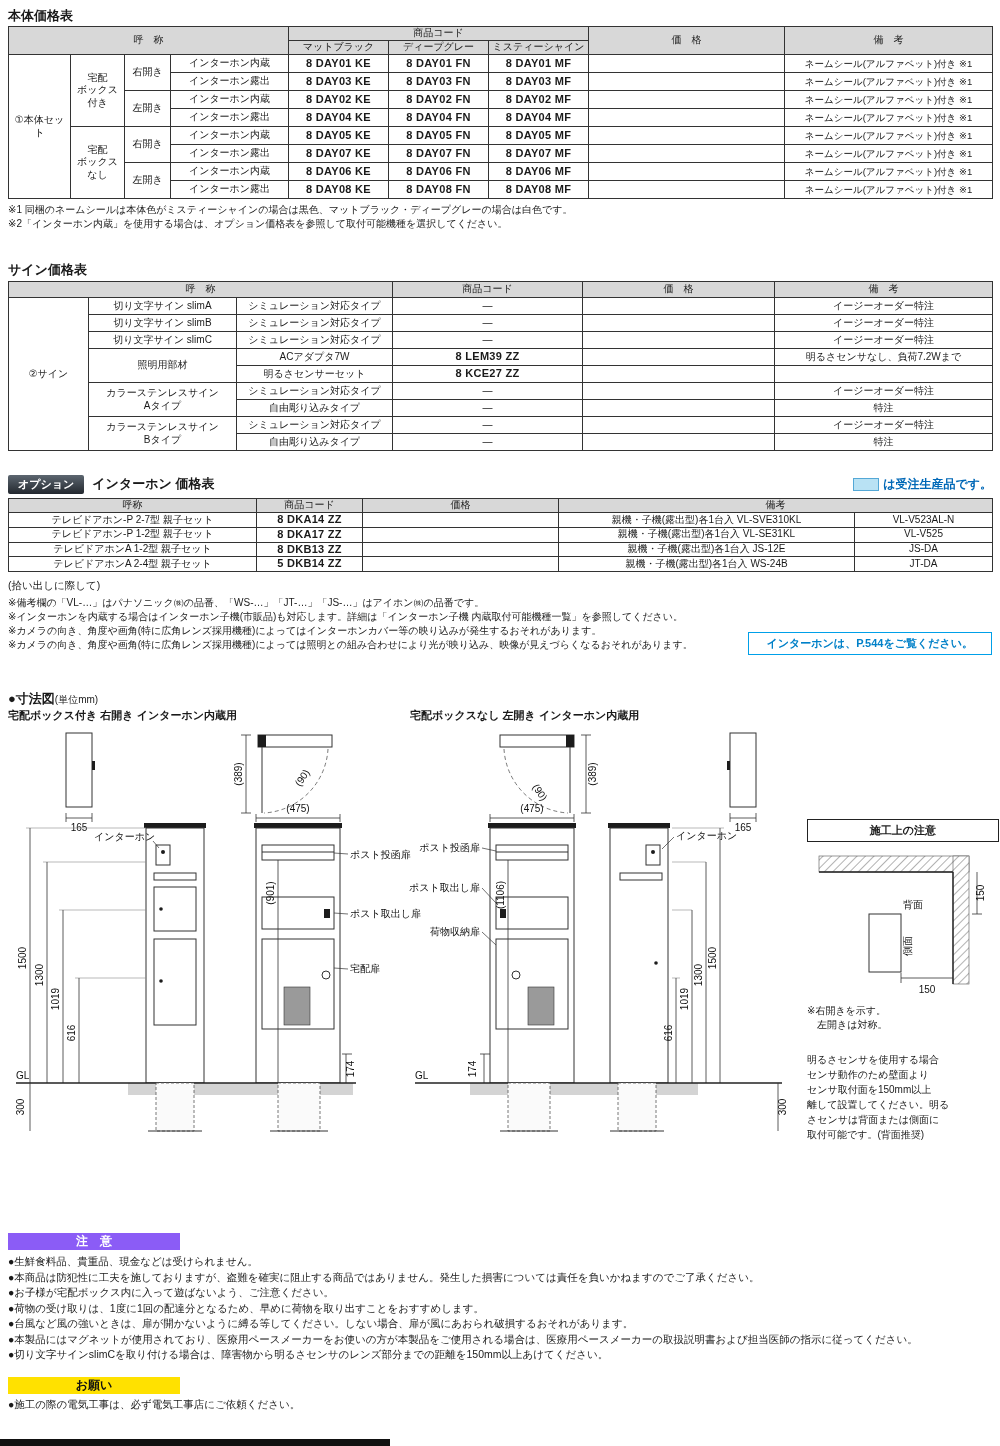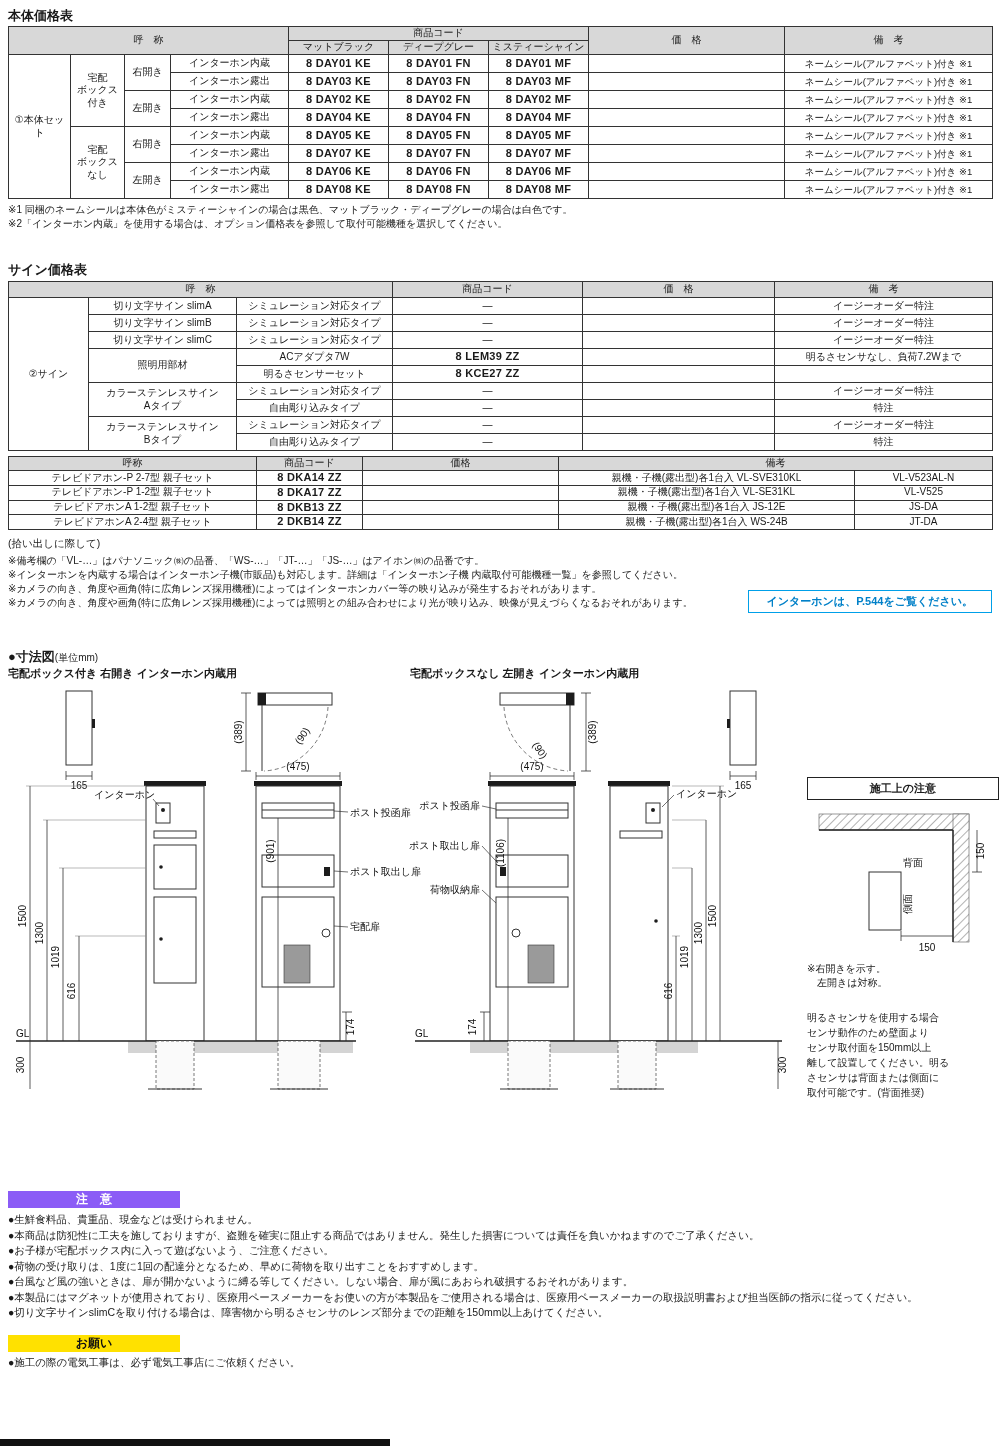--- a/index.html
+++ b/index.html
@@ -263,20 +263,28 @@
       </tr>
       <tr>
         <td>自由彫り込みタイプ</td>
         <td>—</td>
         <td></td>
         <td>特注</td>
       </tr>
     </tbody>
   </table>
 
+  <div class="s3head">
+    <span class="badge">オプション</span>
+    <span class="s3title">インターホン 価格表</span>
+    <span class="legend">
+      <span class="swatch"></span>
+      <span>は受注生産品です。</span>
+    </span>
+  </div>
   <table class="tbl t3">
     <colgroup>
           <col style="width:248px">
           <col style="width:106px">
           <col style="width:196px">
           <col style="width:296px">
           <col style="width:138px">
         </colgroup>
     <thead>
       <tr>
@@ -303,21 +311,21 @@
       </tr>
       <tr>
         <td>テレビドアホンA 1-2型 親子セット</td>
         <td class="code">8 DKB13 ZZ</td>
         <td></td>
         <td>親機・子機(露出型)各1台入 JS-12E</td>
         <td>JS-DA</td>
       </tr>
       <tr>
         <td>テレビドアホンA 2-4型 親子セット</td>
-        <td class="code">2 DKB14 ZZ</td>
+        <td class="code">5 DKB14 ZZ</td>
         <td></td>
         <td>親機・子機(露出型)各1台入 WS-24B</td>
         <td>JT-DA</td>
       </tr>
     </tbody>
   </table>
   <div class="s3notes">
     <div class="pickup">(拾い出しに際して)</div>
     <div class="notes">
       <div>※備考欄の「VL-…」はパナソニック㈱の品番、「WS-…」「JT-…」「JS-…」はアイホン㈱の品番です。</div>

